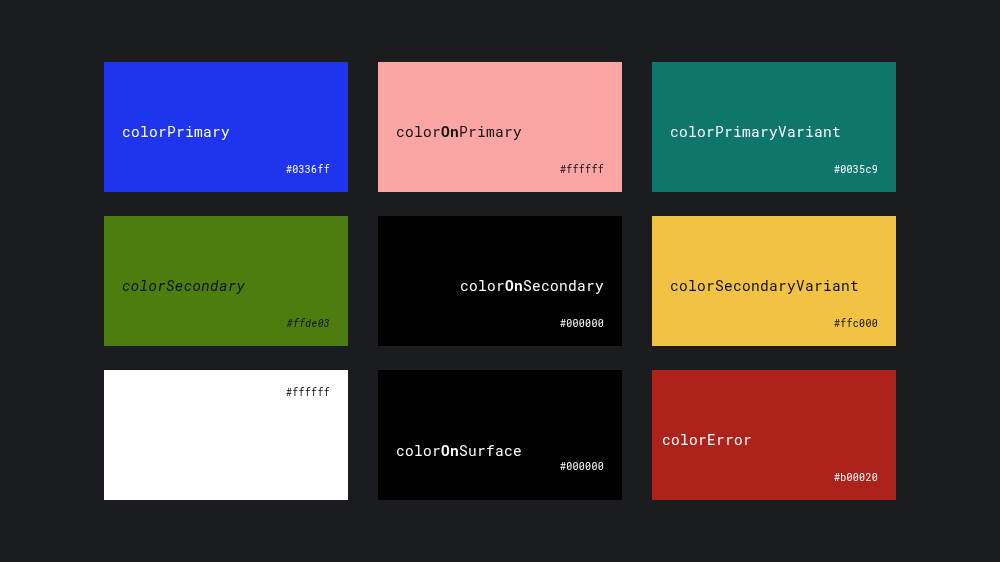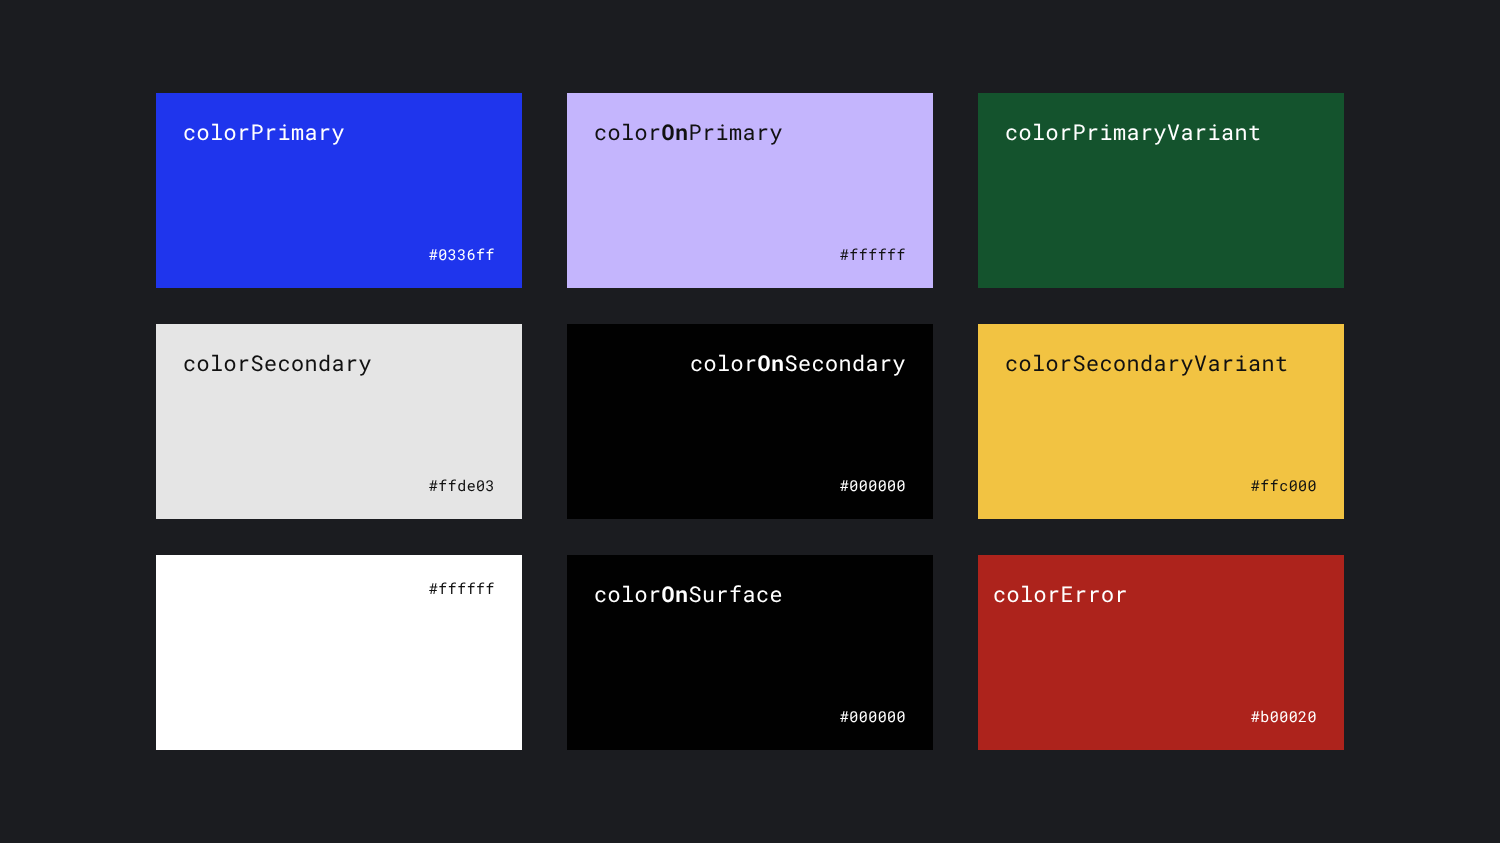--- a/index.html
+++ b/index.html
@@ -26,20 +26,21 @@
       position: relative;
       padding: 16px 18px;
       display: flex;
       flex-direction: column;
       justify-content: space-between;
     }
     .swatch-name {
       font-size: 14.5px;
       letter-spacing: 0.3px;
       font-weight: 400;
+      margin-top: 44px;
     }
     .swatch-name b {
       font-weight: 700;
     }
     .swatch-hex {
       font-size: 10px;
       letter-spacing: 0.3px;
       text-align: right;
       font-weight: 400;
     }
@@ -47,43 +48,44 @@
     .text-dark { color: #111111; }
   </style>
 </head>
 <body>
 
 <div class="grid">
   <div class="swatch text-light" style="background: rgb(31, 53, 237);">
     <div class="swatch-name">colorPrimary</div>
     <div class="swatch-hex">#0336ff</div>
   </div>
-  <div class="swatch text-dark" style="background: #c4b5fd;">
+  <div class="swatch text-dark" style="background: #fca5a5;">
     <div class="swatch-name">color<b>On</b>Primary</div>
     <div class="swatch-hex">#ffffff</div>
   </div>
-  <div class="swatch text-light" style="background: #14532d;">
+  <div class="swatch text-light" style="background: #0f766e;">
     <div class="swatch-name">colorPrimaryVariant</div>
+    <div class="swatch-hex">#0035c9</div>
   </div>
-  <div class="swatch text-dark" style="background: #e5e5e5;">
+  <div class="swatch text-dark" style="background: #4d7c0f; font-style: italic;">
     <div class="swatch-name">colorSecondary</div>
     <div class="swatch-hex">#ffde03</div>
   </div>
   <div class="swatch text-light" style="background: rgb(1, 1, 1); align-items: flex-end;">
     <div class="swatch-name">color<b>On</b>Secondary</div>
     <div class="swatch-hex">#000000</div>
   </div>
   <div class="swatch text-dark" style="background: rgb(242, 195, 66);">
     <div class="swatch-name">colorSecondaryVariant</div>
     <div class="swatch-hex">#ffc000</div>
   </div>
   <div class="swatch text-dark" style="background: rgb(255, 255, 255);">
     <div class="swatch-hex">#ffffff</div>
   </div>
-  <div class="swatch text-light" style="background: rgb(1, 1, 1);">
+  <div class="swatch text-light" style="background: rgb(1, 1, 1); justify-content: center;">
     <div class="swatch-name">color<b>On</b>Surface</div>
     <div class="swatch-hex">#000000</div>
   </div>
   <div class="swatch text-light" style="background: rgb(173, 35, 28); padding-left: 10px;">
     <div class="swatch-name">colorError</div>
     <div class="swatch-hex">#b00020</div>
   </div>
 </div>
 
 </body></html>

